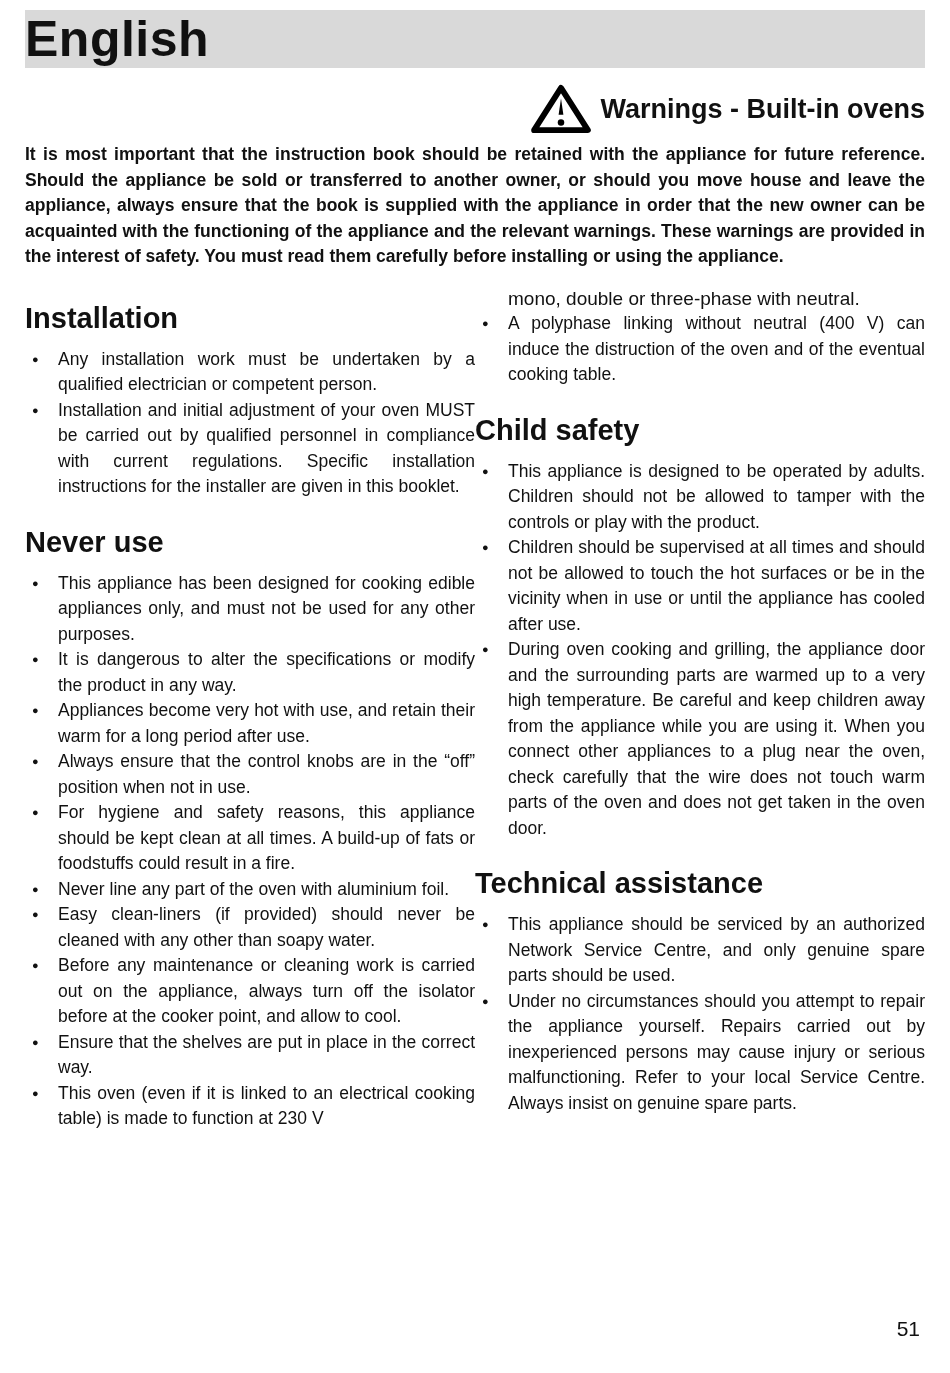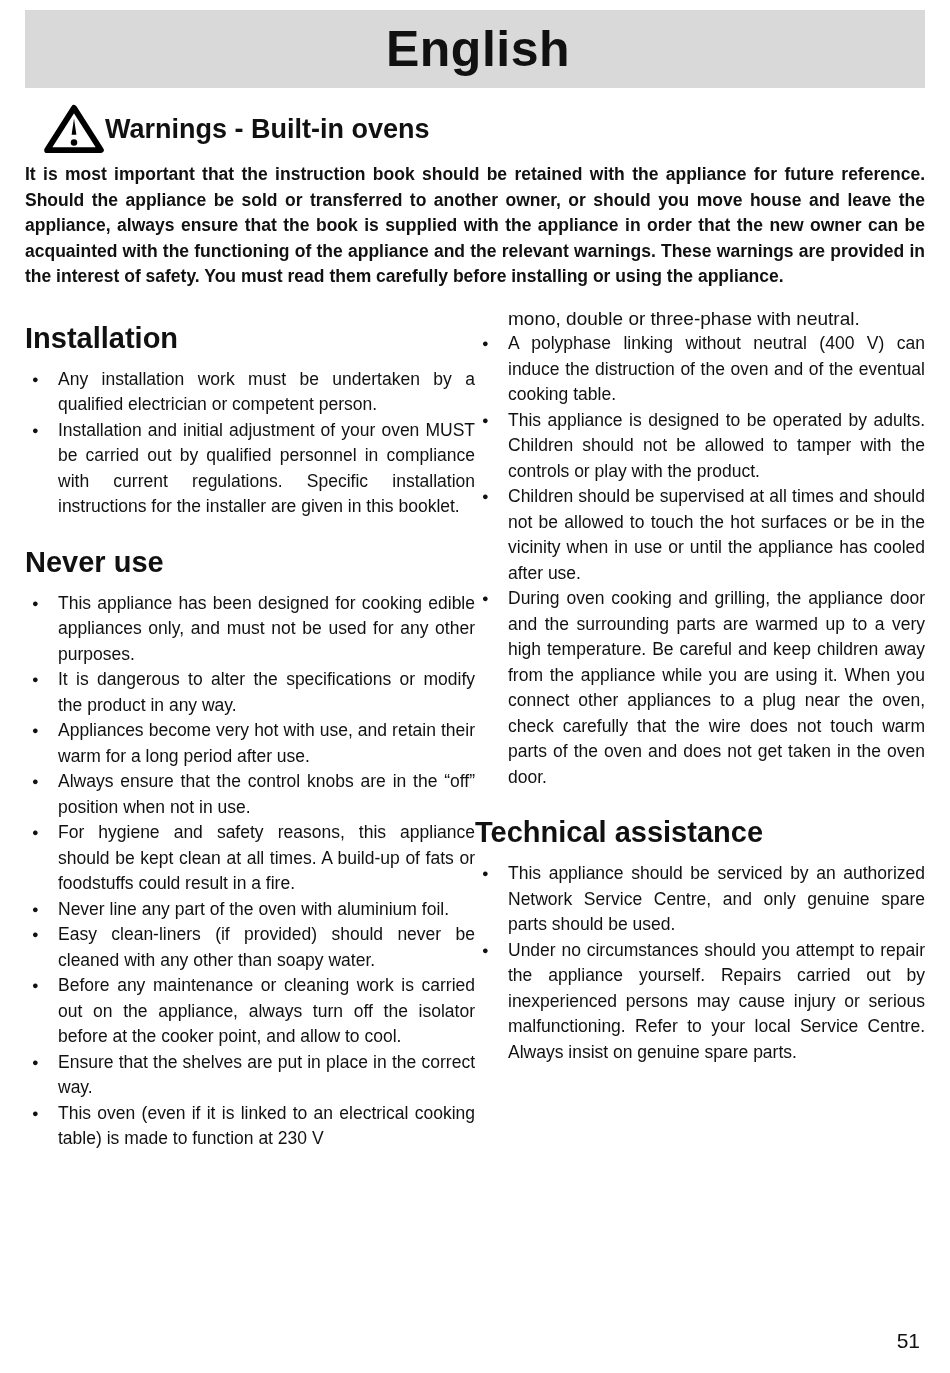--- a/index.html
+++ b/index.html
@@ -9,37 +9,36 @@
     height: 1373px;
     box-sizing: border-box;
     padding: 10px 25px 0 25px;
     background: #ffffff;
     color: #111111;
     font-family: "Liberation Sans", "DejaVu Sans", sans-serif;
     overflow: hidden;
   }
   .header-banner {
     background: #d9d9d9;
-    height: 78px;
+    height: 58px;
     display: flex;
     align-items: center;
-    justify-content: center;
-    padding-left: 6px;
   }
   .page-title {
     margin: 0;
     font-size: 50px;
     font-weight: bold;
     letter-spacing: 0.5px;
   }
   .warning-row {
     display: flex;
     align-items: center;
-    gap: 0;
+    gap: 8px;
     margin: 16px 0 4px 18px;
+    justify-content: flex-end;
   }
   .warning-icon { flex: 0 0 auto; display: block; }
   .warning-heading {
     font-size: 27px;
     font-weight: bold;
   }
   .intro {
     margin: 8px 0 16px 0;
     font-weight: bold;
     font-size: 17.5px;
@@ -78,21 +77,21 @@
   .continuation {
     margin: 0;
     padding-left: 33px;
     font-size: 19px;
     line-height: 25.5px;
     text-align: justify;
   }
   .page-number {
     position: absolute;
     right: 30px;
-    bottom: 20px;
+    bottom: 32px;
     font-size: 21px;
   }
 </style>
 </head>
 <body>
 
 <div class="page">
 
   <div class="header-banner">
     <h1 class="page-title">English</h1>
@@ -179,20 +178,21 @@
 
       <p class="continuation">mono, double or three-phase with neutral.</p>
       <ul class="bullets">
         <li>
             <span class="dot">●</span>
             <span class="btxt">A polyphase linking without neutral (400 V) can induce the distruction of the oven and of the eventual cooking table.</span>
           </li>
       </ul>
 
       <div class="section">
+        <h2 class="section-title">Child safety</h2>
         <ul class="bullets">
           <li>
               <span class="dot">●</span>
               <span class="btxt">This appliance is designed to be operated by adults. Children should not be allowed to tamper with the controls or play with the product.</span>
             </li>
           <li>
               <span class="dot">●</span>
               <span class="btxt">Children should be supervised at all times and should not be allowed to touch the hot surfaces or be in the vicinity when in use or until the appliance has cooled after use.</span>
             </li>
           <li>

